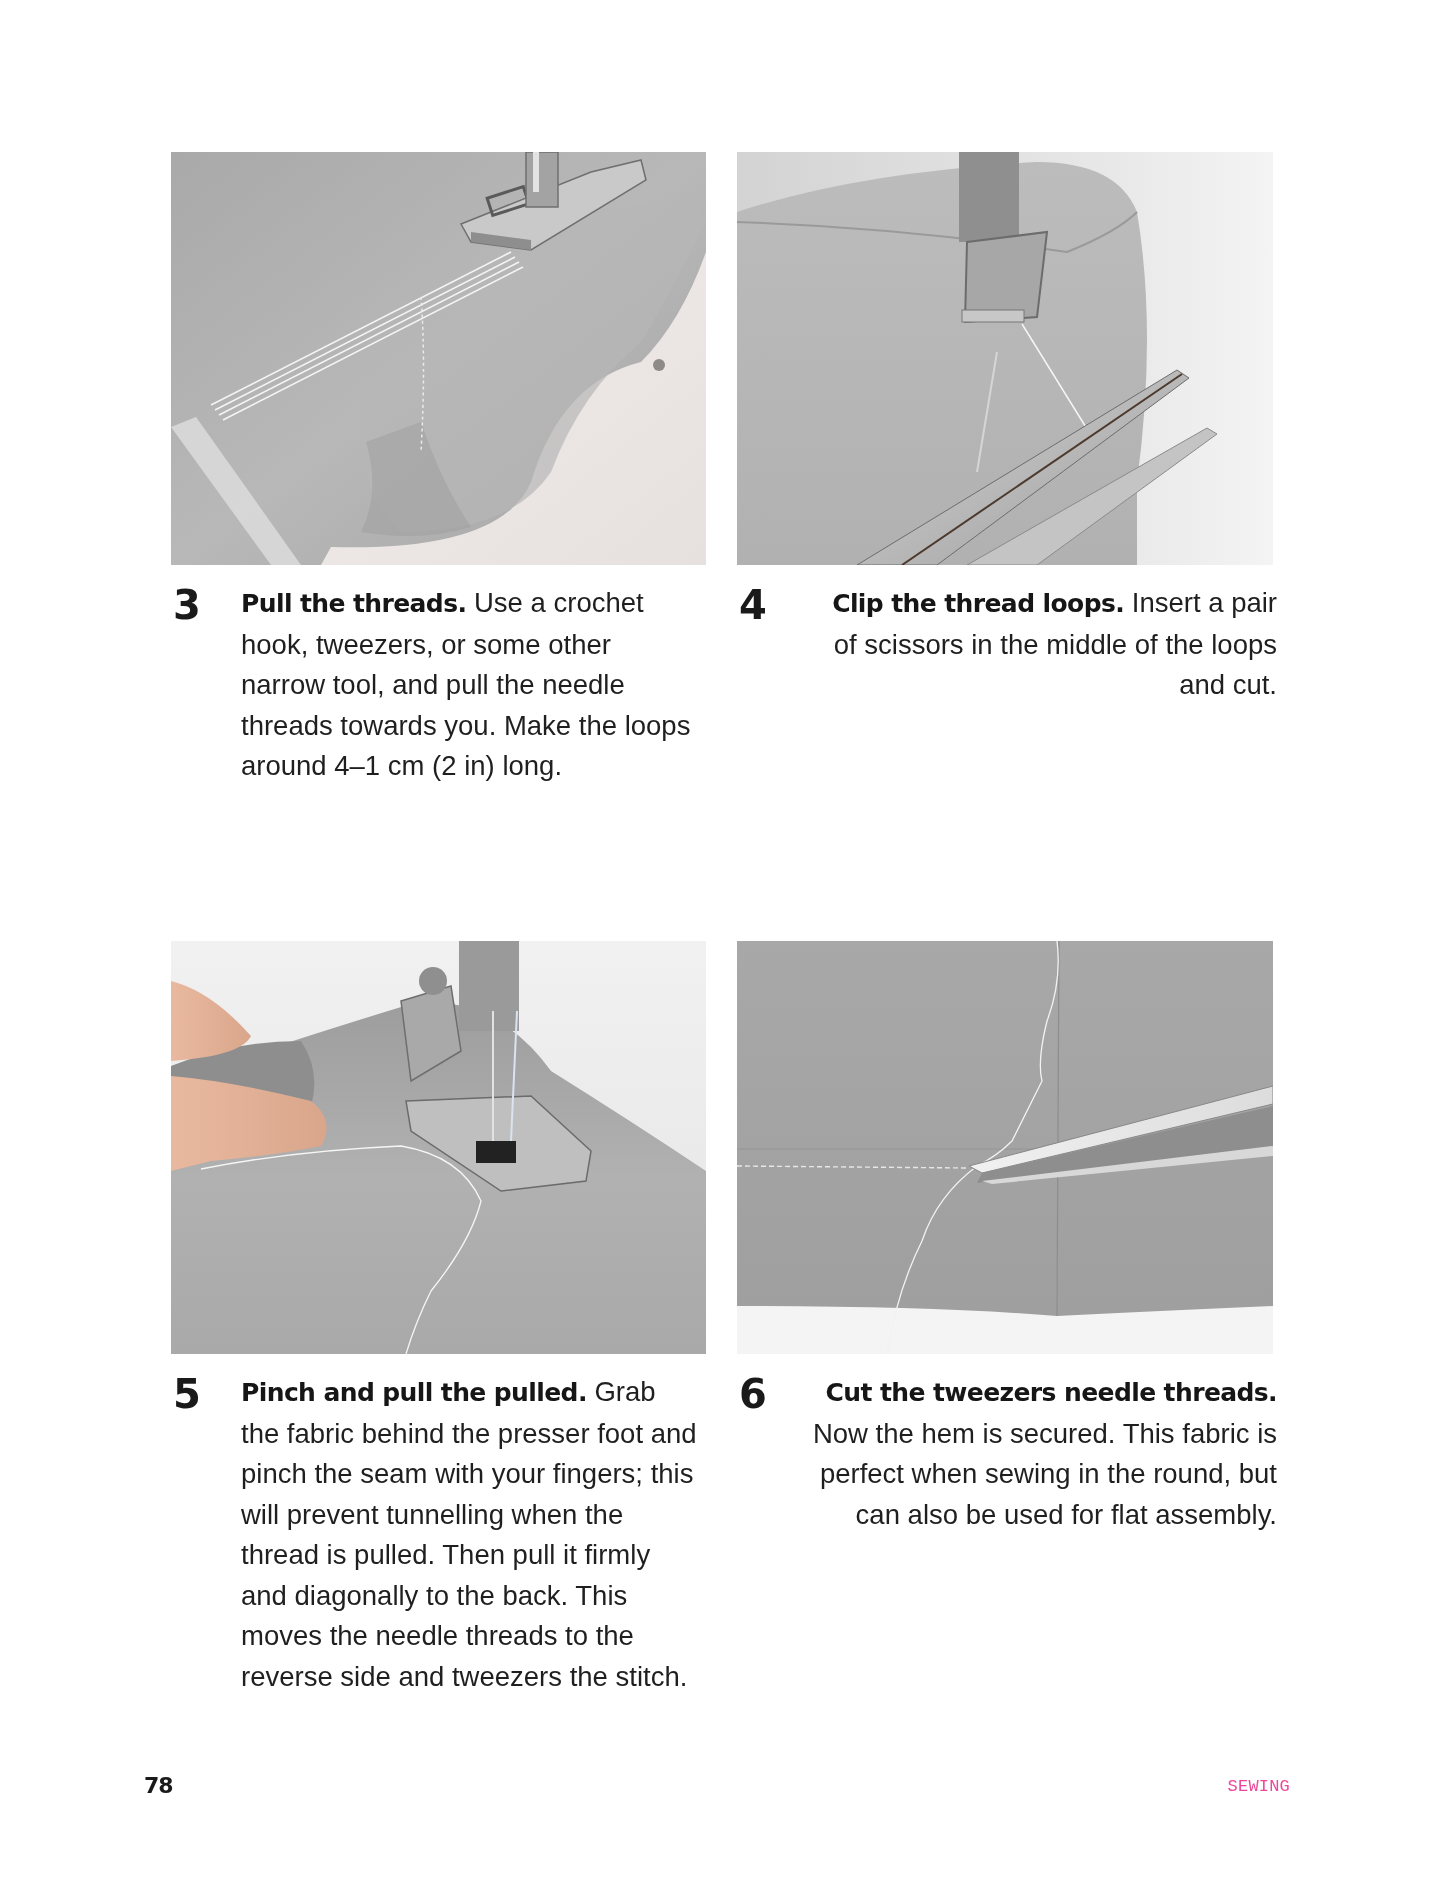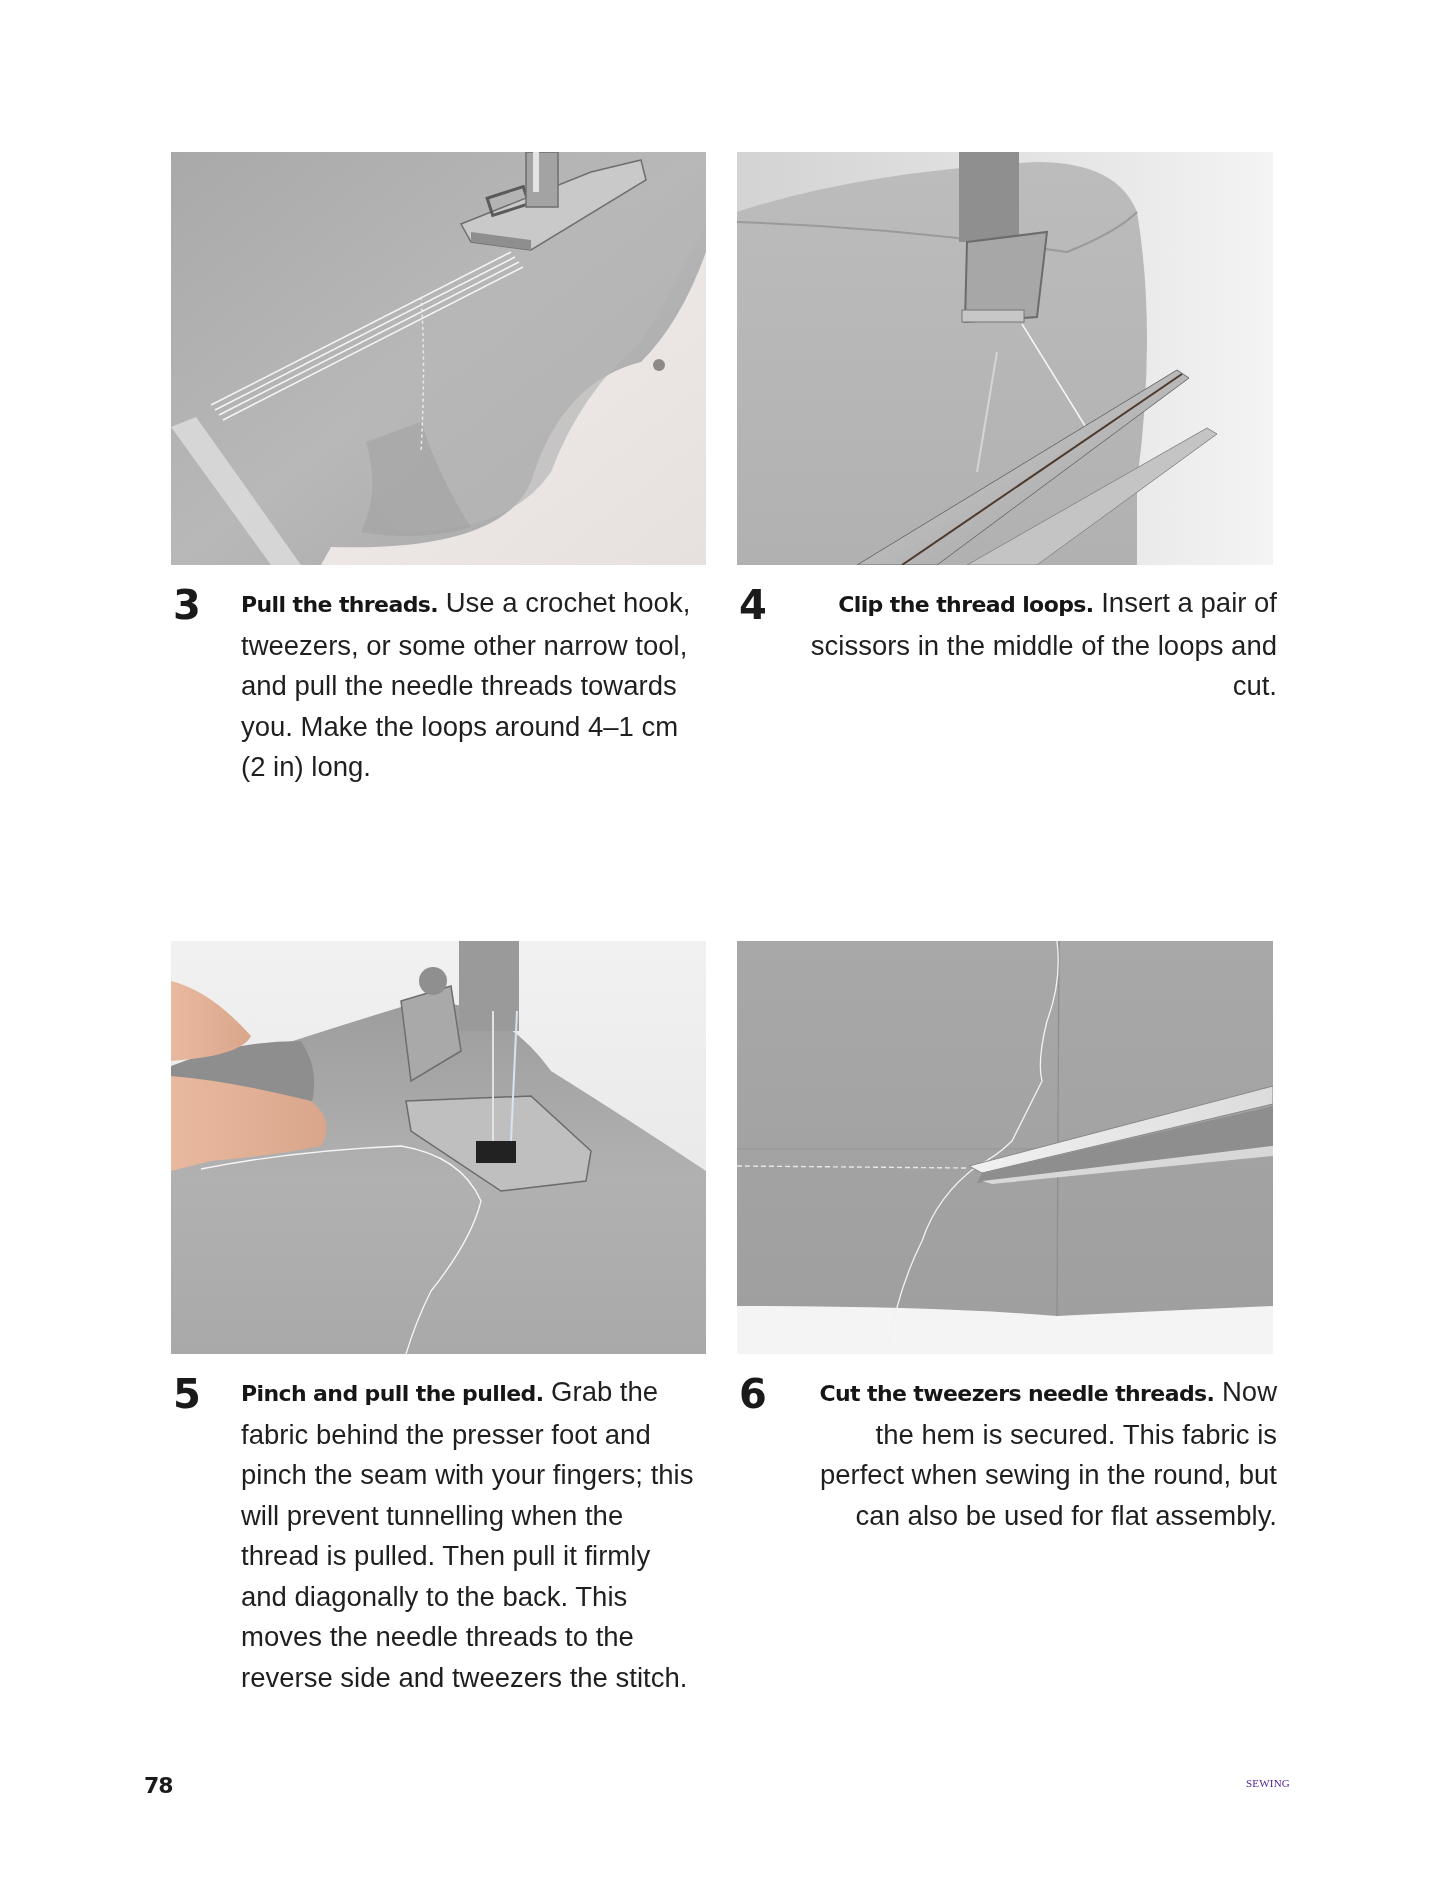--- a/index.html
+++ b/index.html
@@ -11,33 +11,33 @@
 
   #photo-3 { left: 171px; top: 152px; width: 535px; height: 413px; }
   #photo-4 { left: 737px; top: 152px; width: 536px; height: 413px; }
   #photo-5 { left: 171px; top: 941px; width: 535px; height: 413px; }
   #photo-6 { left: 737px; top: 941px; width: 536px; height: 413px; }
 
   .step { position: absolute; }
   .step-num { position: absolute; left: 0; top: 0; font-family: "DejaVu Sans", sans-serif;
               font-weight: bold; font-size: 40px; line-height: 44px; color: #1a1a1a; letter-spacing: -1px; }
   .step-text { position: absolute; left: 68px; top: 0; font-size: 27.5px; line-height: 40.5px; color: #1f1f1f; }
-  .step-title { font-family: "DejaVu Sans", sans-serif; font-weight: bold; font-size: 22px; letter-spacing: -0.6px; color: #161616; }
+  .step-title { font-family: "DejaVu Sans", sans-serif; font-weight: bold; font-size: 25px; letter-spacing: -0.6px; color: #161616; }
 
   #step-3 { left: 173px; top: 583px; width: 520px; }
   #step-4 { left: 739px; top: 583px; width: 530px; }
   #step-5 { left: 173px; top: 1372px; width: 520px; }
   #step-6 { left: 739px; top: 1372px; width: 530px; }
   #step-3 .step-text, #step-5 .step-text { width: 460px; }
   #step-4 .step-text, #step-6 .step-text { width: 470px; text-align: right; }
 
   .footer-page { position: absolute; left: 144px; top: 1773px; font-family: "DejaVu Sans", sans-serif;
                  font-weight: bold; font-size: 22px; letter-spacing: -1px; color: #1a1a1a; }
-  .footer-section { position: absolute; right: 155px; top: 1777px; font-family: Liberation Serif, serif;
-                    font-size: 11px; letter-spacing: 0.2px; color: #4c1d95; }
+  .footer-section { position: absolute; right: 155px; top: 1777px; font-family: Liberation Mono, monospace;
+                    font-size: 17px; letter-spacing: 0.2px; color: #ec4899; }
 </style>
 </head>
 <body>
 
 <div class="photo" id="photo-3" title="Needle threads pulled into loops from a grey jersey seam on a sewing machine">
   <svg viewBox="0 0 535 413" preserveAspectRatio="none">
     <defs>
       <linearGradient id="g3a" x1="0" y1="0" x2="1" y2="1">
         <stop offset="0" stop-color="#a9a9a9"></stop>
           <stop offset="0.5" stop-color="#b8b8b8"></stop>

